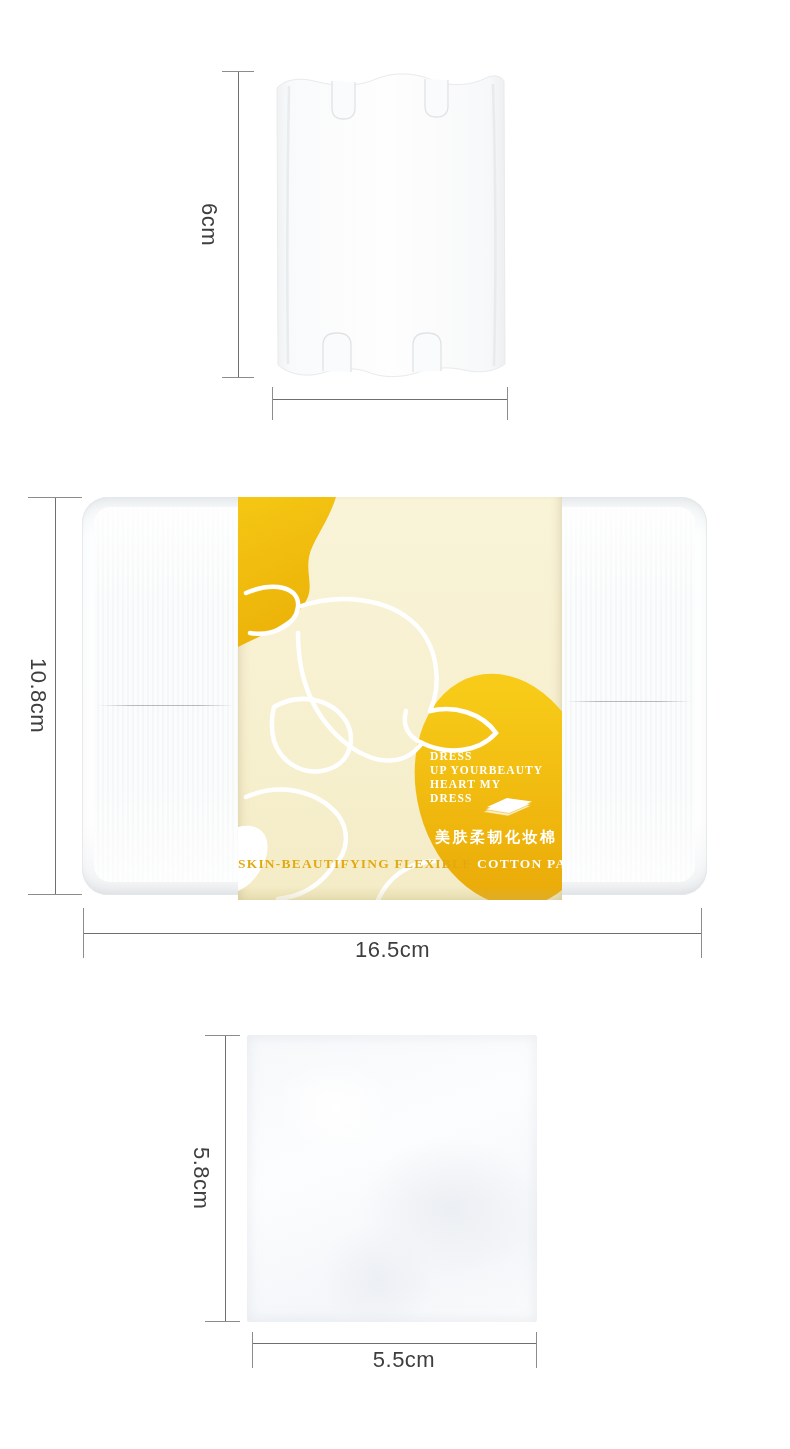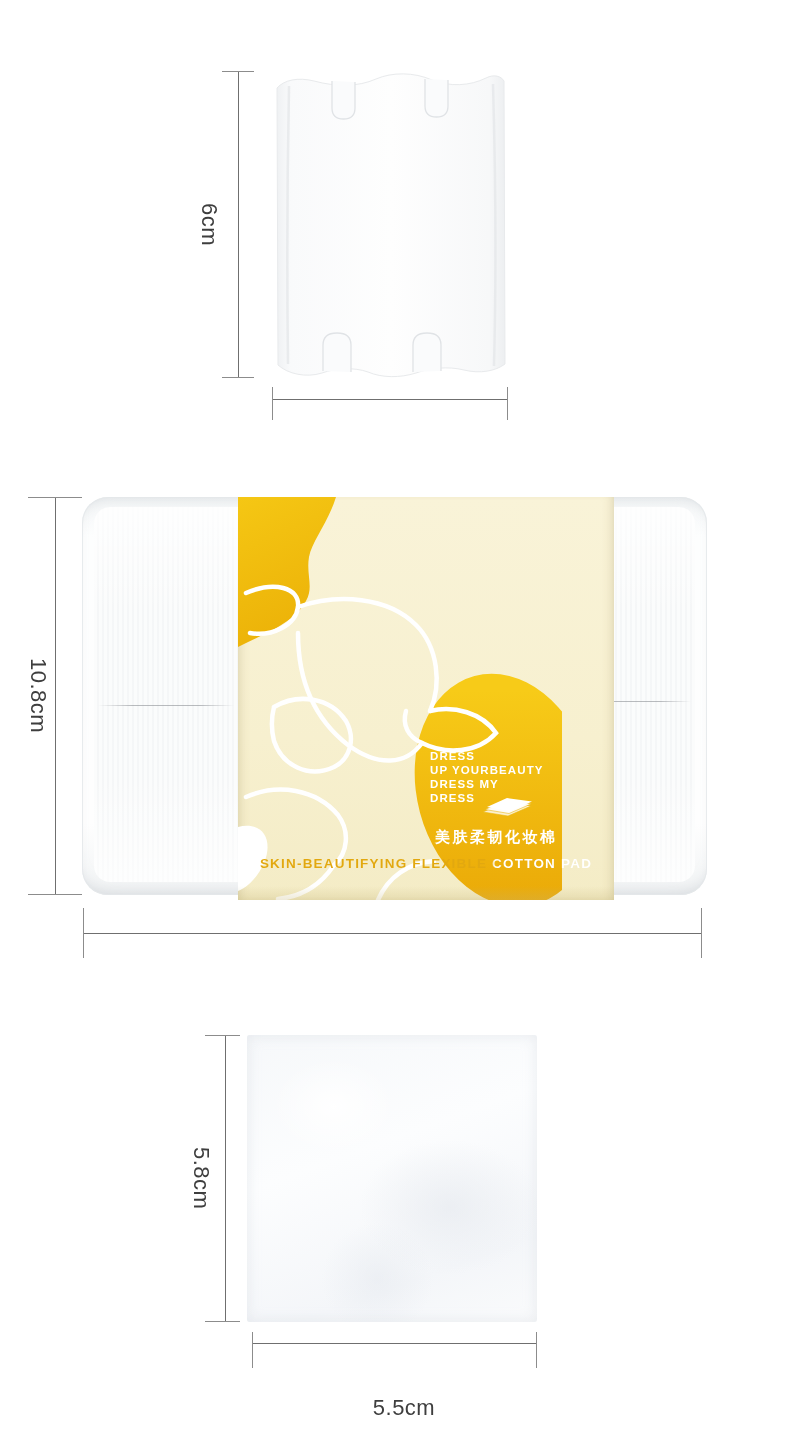--- a/index.html
+++ b/index.html
@@ -28,23 +28,23 @@
                   inset 0 -12px 16px -12px rgba(170,176,184,.5);}
   .pads{position:absolute;top:10px;height:375px;
         background:linear-gradient(180deg,rgba(255,255,255,.8),rgba(255,255,255,0) 28%,rgba(255,255,255,0) 72%,rgba(255,255,255,.65)),
         repeating-linear-gradient(90deg,#FBFCFC 0px,#FBFCFC 3px,#EFF1F3 4px,#FBFCFC 5px);}
   .pads-left{left:12px;width:144px;border-radius:16px 0 0 16px;}
   .pads-right{left:480px;width:133px;border-radius:0 16px 16px 0;}
   .crease{position:absolute;left:4px;right:4px;height:1px;
           background:linear-gradient(90deg,rgba(150,153,158,0),rgba(140,143,148,.6) 25%,rgba(140,143,148,.6) 75%,rgba(150,153,158,0));}
 
   
-  .label{position:absolute;left:238px;top:497px;width:376px;height:403px;overflow:hidden;
+  .label{position:absolute;left:238px;top:497px;width:324px;height:403px;overflow:hidden;
          background:linear-gradient(180deg,#F9F3D8 0%,#F7F0CF 60%,#F4ECC6 100%);
-         box-shadow:inset 9px 0 12px -9px rgba(120,105,50,.28), inset -9px 0 12px -9px rgba(120,105,50,.28);}
+         box-shadow:inset 9px 0 12px -9px rgba(120,105,50,.28), inset -9px 0 12px -9px rgba(120,105,50,.28);font-family:Liberation Serif, serif;}
   .label svg.art{position:absolute;left:0;top:0;}
   .label-bottom-shade{position:absolute;left:0;right:0;bottom:0;height:14px;
          background:linear-gradient(180deg,rgba(196,180,120,0),rgba(196,180,120,.28));}
   .slogan{position:absolute;left:192px;top:252px;color:#fff;font-weight:bold;
           font-size:11.5px;line-height:14px;letter-spacing:1.1px;white-space:nowrap;}
   .slogan span{display:block;}
   .cn-name{position:absolute;left:197px;top:331px;color:#fff;font-weight:bold;
            font-size:15px;letter-spacing:2.5px;white-space:nowrap;}
   .en-name{position:absolute;left:0;right:0;top:359px;text-align:center;
            font-size:13.5px;font-weight:bold;letter-spacing:1.2px;white-space:nowrap;}
@@ -138,21 +138,21 @@
         <path d="M8,300 C40,286 78,292 100,318 C112,334 110,356 96,368"></path>
         <path d="M96,368 C80,392 60,400 40,402"></path>
         <path d="M140,403 C150,380 170,366 196,364"></path>
         <path d="M0,330 C24,324 36,342 26,366 C18,384 6,392 0,394 Z" fill="#FFFFFF" stroke="none"></path>
       </g>
     </svg>
 
     <div class="slogan">
       <span>DRESS</span>
       <span>UP YOURBEAUTY</span>
-      <span>DRESS MY</span>
+      <span>HEART MY</span>
       <span>DRESS</span>
     </div>
 
     <svg class="stack-icon" width="60" height="26" viewBox="0 0 60 26">
       <path d="M8,19 L30,9 L56,13 L33,23 Z" fill="#FFFFFF" opacity=".8" stroke="#E9B60D" stroke-width=".6"></path>
       <path d="M10,16.5 L31,7 L56.5,10.8 L34,20.5 Z" fill="#FFFFFF" opacity=".92" stroke="#E9B60D" stroke-width=".6"></path>
       <path d="M12,14 L32,5 L57,8.5 L35.5,18 Z" fill="#FFFFFF"></path>
     </svg>
 
     <div class="cn-name">美肤柔韧化妆棉</div>
@@ -171,34 +171,37 @@
   </div>
   <div class="dim-label dim-label-v" style="left:25px;top:497px;width:26px;height:398px;">
     <span>10.8cm</span>
   </div>
 
   <div class="dim" style="left:83px;top:908px;width:619px;height:50px;">
     <i class="line-h" style="top:25px"></i>
     <i class="tick-l"></i>
     <i class="tick-r"></i>
   </div>
+  <div class="dim-label dim-label-h" style="left:83px;top:937px;width:619px;">
+    <span>16.5cm</span>
+  </div>
 
   <div class="pad-square"></div>
 
   <div class="dim" style="left:205px;top:1035px;width:35px;height:287px;">
     <i class="line-v" style="left:20px"></i>
     <i class="cap-t"></i>
     <i class="cap-b"></i>
   </div>
   <div class="dim-label dim-label-v" style="left:188px;top:1035px;width:26px;height:287px;">
     <span>5.8cm</span>
   </div>
 
   <div class="dim" style="left:252px;top:1332px;width:285px;height:36px;">
     <i class="line-h" style="top:11px"></i>
     <i class="tick-l"></i>
     <i class="tick-r"></i>
   </div>
-  <div class="dim-label dim-label-h" style="left:252px;top:1347px;width:332px;margin-top:48px;">
+  <div class="dim-label dim-label-h" style="left:252px;top:1347px;width:332px;">
     <span class="shift-left">5.5cm</span>
   </div>
 
 </div>
 
 </body></html>

